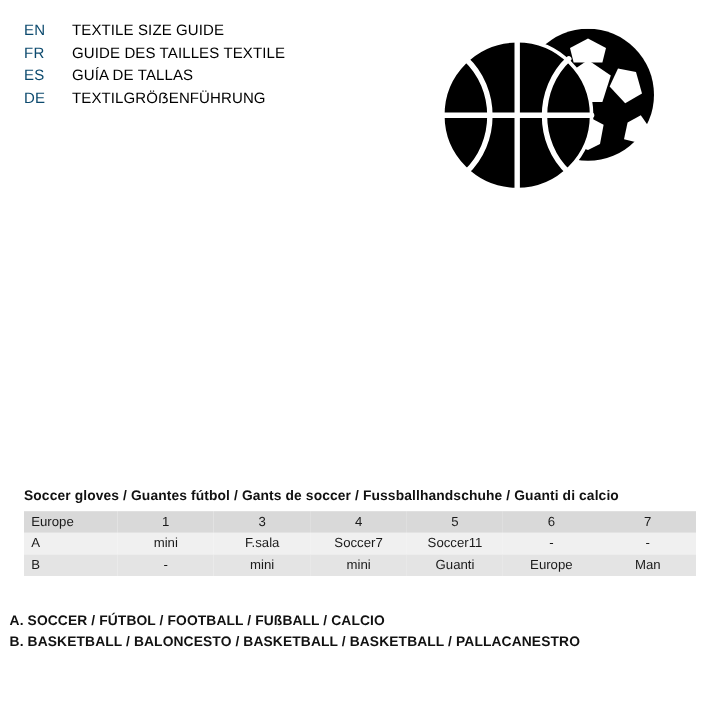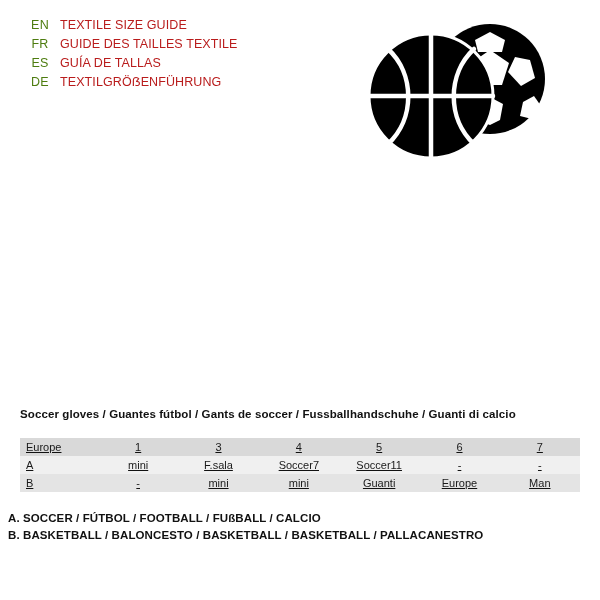--- a/index.html
+++ b/index.html
@@ -31,27 +31,26 @@
   .legend-row {
     display: flex;
     align-items: baseline;
     height: 19px;
     line-height: 19px;
   }
   .legend-code {
     width: 40px;
     font-size: 12.5px;
     letter-spacing: 0.2px;
-    color: #4d7c0f;
-    text-align: center;
+    color: #0c4a6e;
   }
   .legend-text {
     font-size: 12.5px;
     letter-spacing: 0.1px;
-    color: #b91c1c;
+    color: #000000;
     white-space: nowrap;
   }
 
   
   .illustration {
     position: absolute;
     left: 355px;
     top: 24px;
     width: 205px;
     height: 145px;
@@ -62,28 +61,27 @@
     position: absolute;
     left: 20px;
     top: 408px;
     width: 560px;
   }
   .table-title {
     font-size: 11.5px;
     font-weight: bold;
     color: #111111;
     letter-spacing: 0.1px;
-    margin-bottom: 18px;
+    margin-bottom: 6px;
     white-space: nowrap;
   }
   table.size-table {
     border-collapse: collapse;
     width: 560px;
     table-layout: fixed;
-    text-decoration: underline;
   }
   table.size-table td {
     font-size: 11px;
     color: #1a1a1a;
     height: 16px;
     padding: 1px 0;
     text-align: center;
     border: none;
   }
   table.size-table tr.header-row td {

